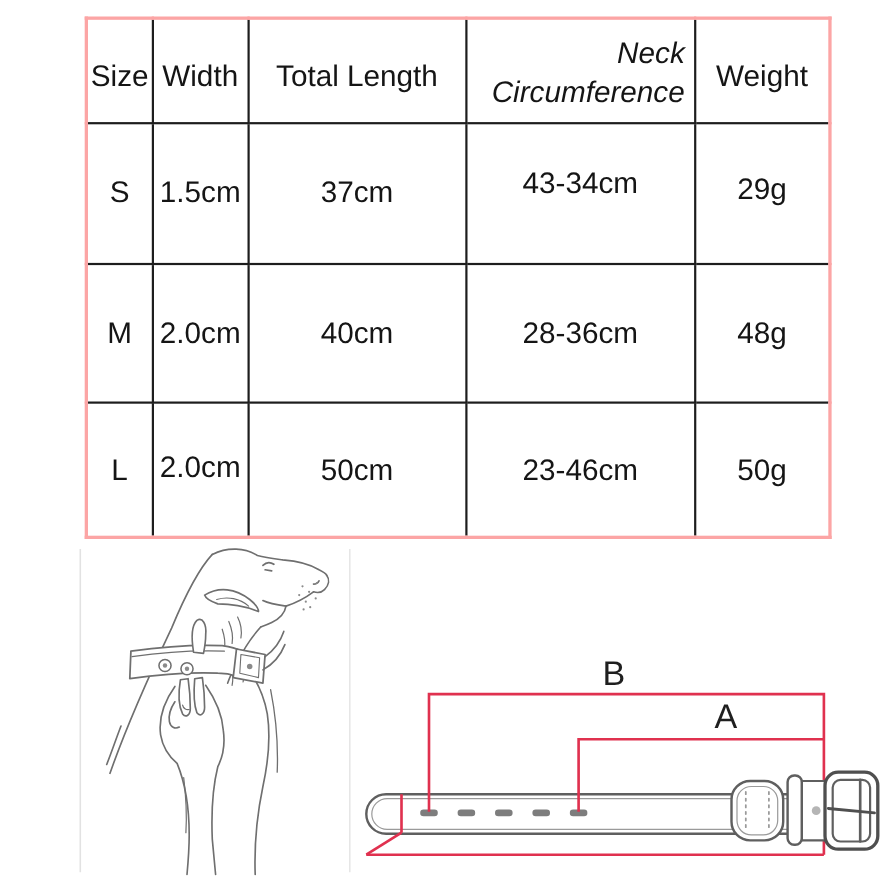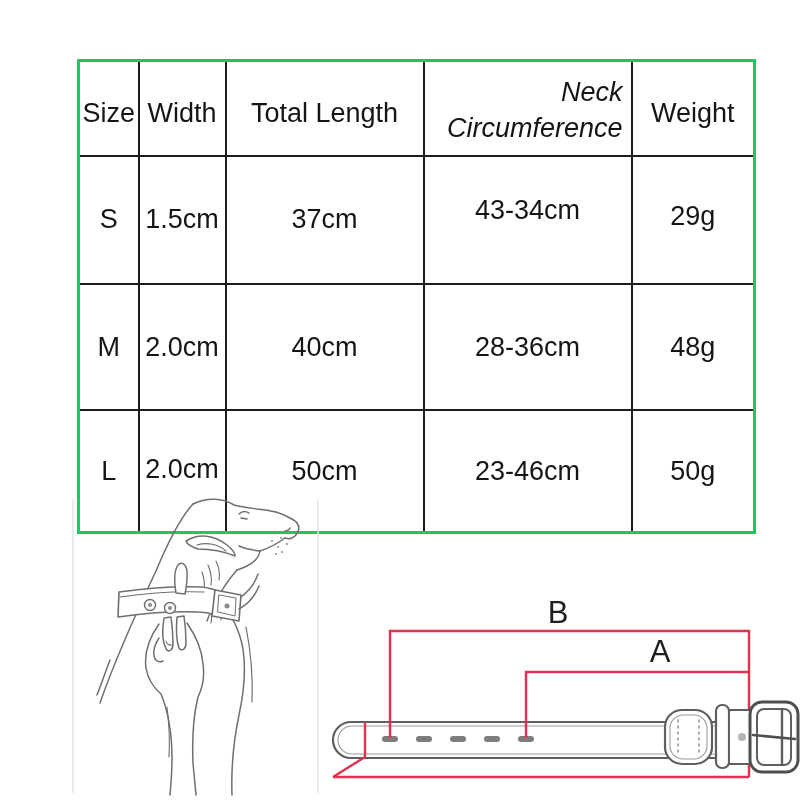--- a/index.html
+++ b/index.html
@@ -4,21 +4,21 @@
 <style>
   html,body{margin:0;padding:0;background:#fff;}
   body{width:800px;height:800px;position:relative;overflow:hidden;
        font-family:"Liberation Sans", sans-serif;color:#151515;}
 
   
   .size-table{position:absolute;left:77px;top:15px;width:676px;height:475px;
               border-collapse:collapse;table-layout:fixed;}
   .size-table td,.size-table th{border:2px solid #1d1d1d;text-align:center;
               vertical-align:middle;font-size:27px;font-weight:400;padding:0;}
-  .size-table{border:3px solid #22c55e;margin-top:44px;}
+  .size-table{border:3px solid #fca5a5;}
   .size-table thead tr{height:95px;}
   .size-table tbody tr:nth-child(1){height:97px;}
   .size-table tbody tr:nth-child(2){height:95px;}
   .size-table tbody tr:nth-child(3){height:92px;}
   .size-table tbody tr:nth-child(4){height:96px;}
   .size-table th span{position:relative;top:5px;white-space:nowrap;}
   .size-table th.wrap span{display:inline-block;width:190px;text-align:right;
               line-height:1.35;white-space:normal;top:2px;font-style:italic;}
   .size-table td span{position:relative;display:inline-block;}
   

